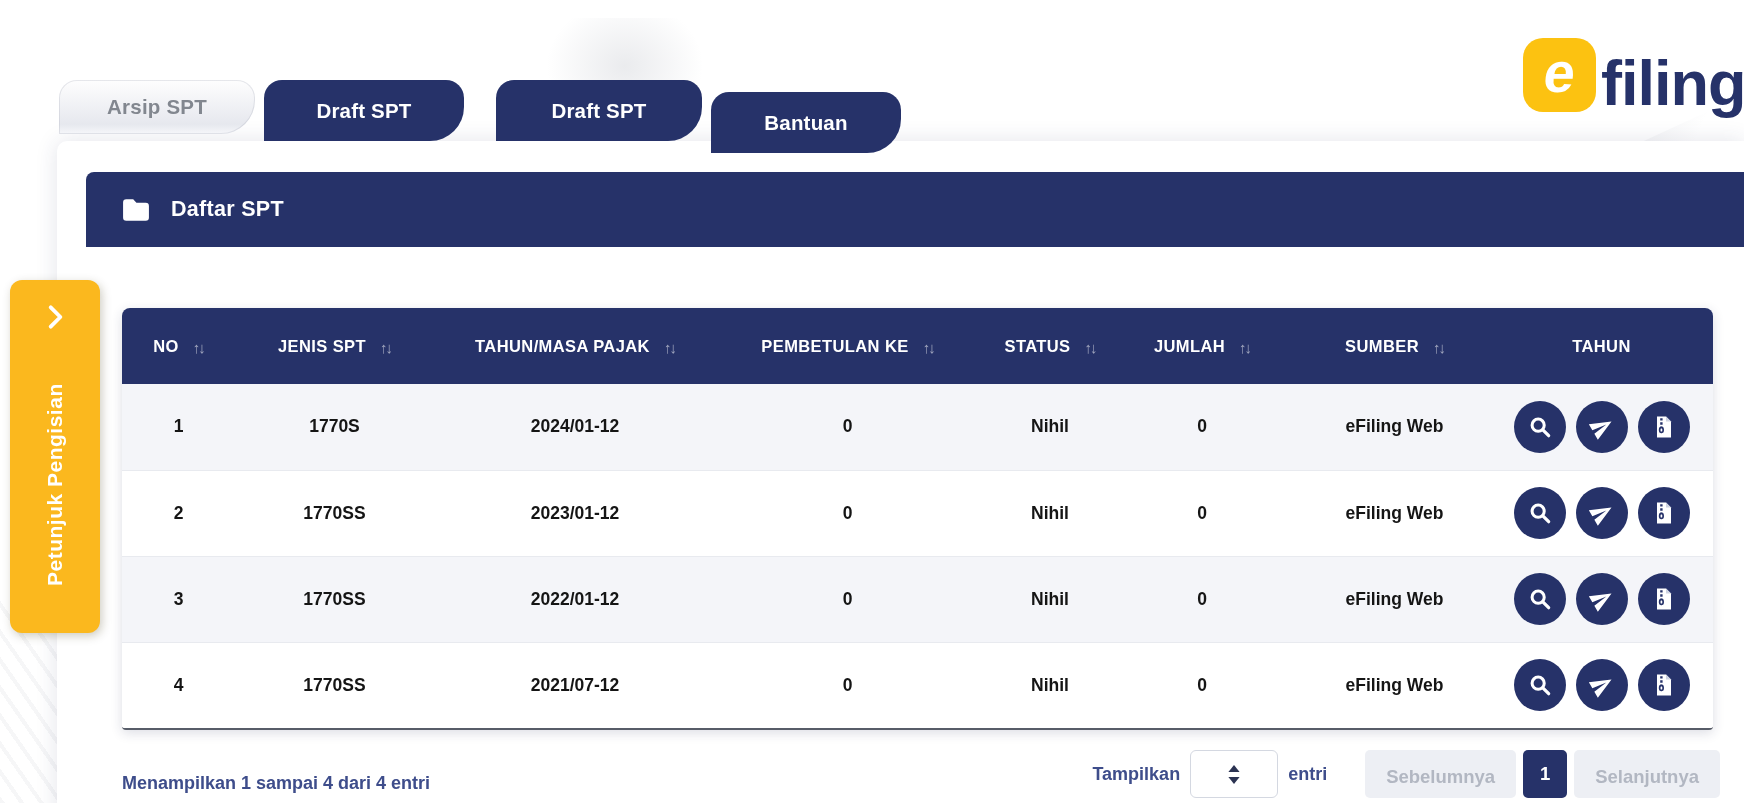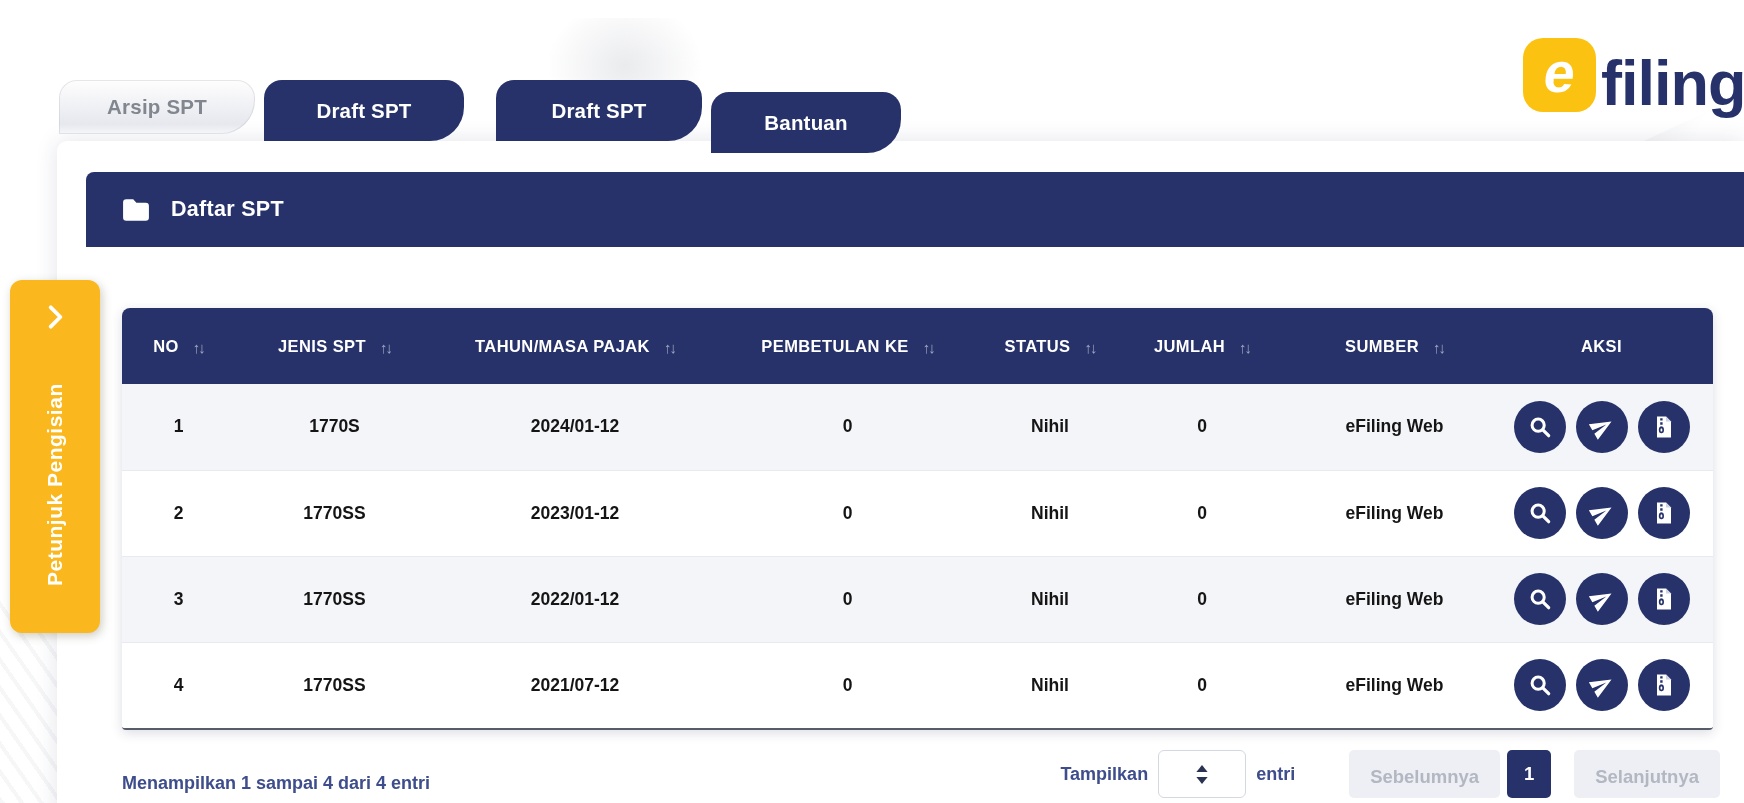--- a/index.html
+++ b/index.html
@@ -108,21 +108,21 @@
   .tfoot-label{font-size:18px;font-weight:bold;color:#3E4D8B;}
   .select-box{
     width:88px;height:48px;border:1px solid #d4d8e1;border-radius:6px;background:#fff;
     margin:0 10px;display:flex;align-items:center;justify-content:center;cursor:pointer;
   }
   .entri-label{margin-right:38px;}
   .pg{
     height:48px;border:none;border-radius:5px;font-weight:bold;font-size:18.5px;
     font-family:inherit;cursor:pointer;
   }
-  .pg.muted{background:#EDEFF4;color:#B2B7C2;padding:16px 21px;margin-left:16px;}
+  .pg.muted{background:#EDEFF4;color:#B2B7C2;padding:16px 21px;}
   .pg.current{background:var(--navy);color:#fff;width:44px;margin:0 7px;}
   
   .ribbon{
     position:absolute;left:10px;top:280px;width:90px;height:353px;z-index:8;
     background:var(--ribbon-yellow);border-radius:12px;cursor:pointer;
     display:flex;flex-direction:column;align-items:center;
     box-shadow:2px 3px 10px rgba(60,50,10,.25);
   }
   .ribbon .chev{margin-top:22px;}
   .ribbon-text{
@@ -178,21 +178,21 @@
         </colgroup>
         <thead>
             <tr id="thead-row">
               <th class="al-center"><span>NO</span><span class="sort">↑↓</span></th>
               <th class="al-left"><span>JENIS SPT</span><span class="sort">↑↓</span></th>
               <th class="al-center"><span>TAHUN/MASA PAJAK</span><span class="sort">↑↓</span></th>
               <th class="al-center"><span>PEMBETULAN KE</span><span class="sort">↑↓</span></th>
               <th class="al-center"><span>STATUS</span><span class="sort">↑↓</span></th>
               <th class="al-right"><span>JUMLAH</span><span class="sort">↑↓</span></th>
               <th class="al-left"><span>SUMBER</span><span class="sort">↑↓</span></th>
-              <th class="al-center"><span>AKSI</span></th>
+              <th class="al-center"><span>TAHUN</span></th>
             </tr>
           </thead>
         <tbody id="tbody">
             <tr class="odd">
               <td class="al-center">1</td>
               <td class="al-left">1770S</td>
               <td class="al-center">2024/01-12</td>
               <td class="al-center">0</td>
               <td class="al-center">Nihil</td>
               <td class="al-right">0</td>

